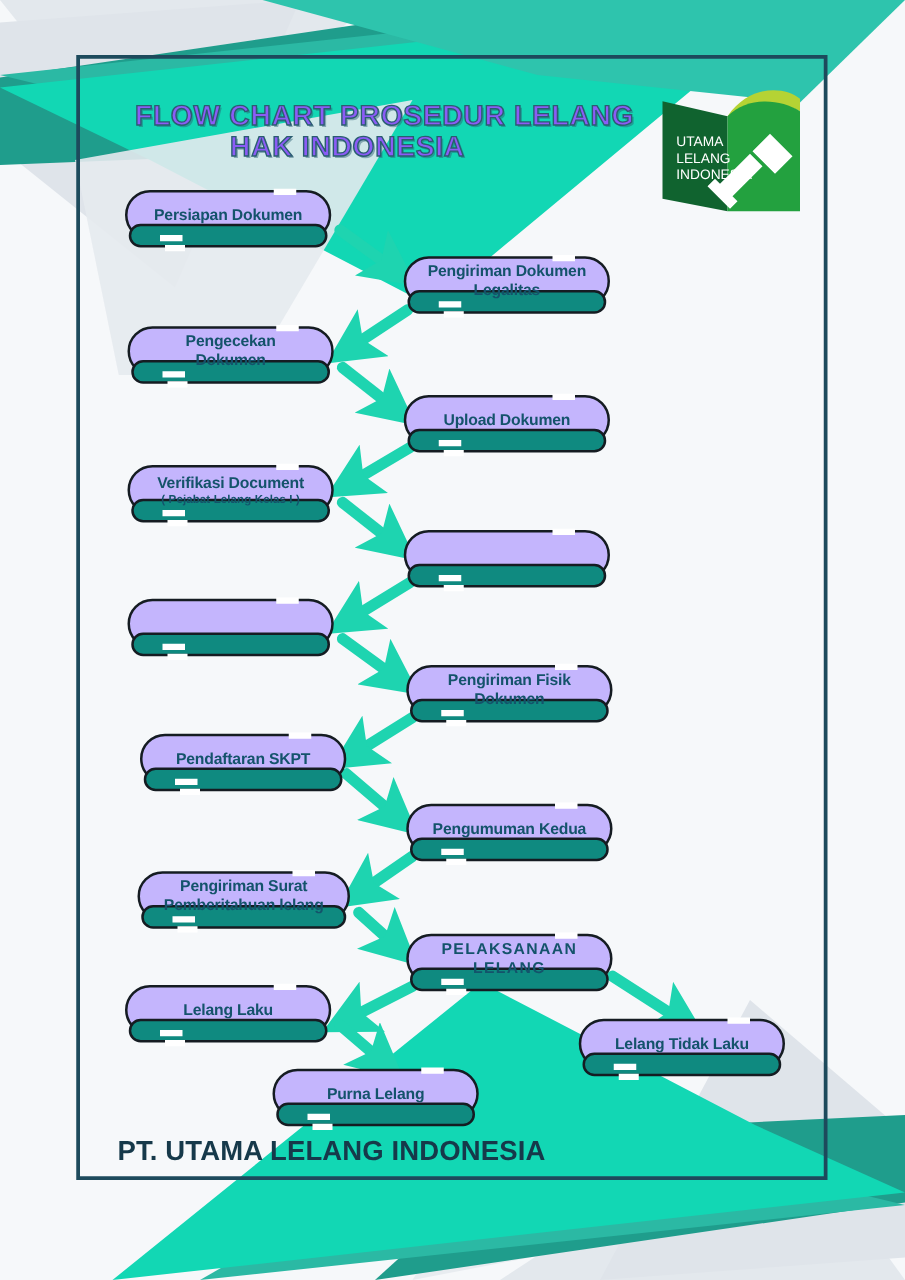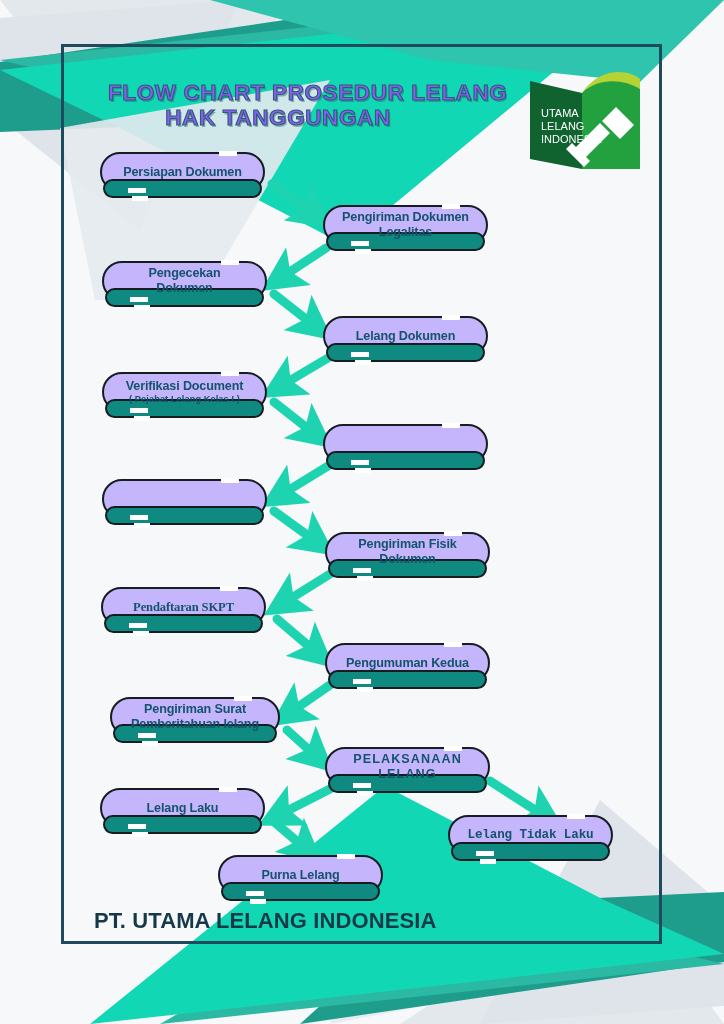--- a/index.html
+++ b/index.html
@@ -167,21 +167,21 @@
     <polygon points="724,962 300,1024 430,906 724,892" fill="#1f9d8c"></polygon>
     <polygon points="724,964 160,1024 400,886" fill="#2bb9a4"></polygon>
     <polygon points="724,954 90,1024 385,786 604,900" fill="#12d7b4"></polygon>
     <polygon points="510,1024 0,1024 84,946 290,966" fill="#2ec4ad" opacity="0"></polygon>
   </svg>
 
   <div id="frame"></div>
 
   <div id="title">
     <span class="tline l1">FLOW CHART PROSEDUR LELANG</span>
-    <span class="tline l2">HAK TANGGUNGAN</span>
+    <span class="tline l2">HAK INDONESIA</span>
   </div>
 
   <svg id="logo" viewBox="0 0 122 112">
     <path d="M58 30 C 76 4, 104 6, 116 16 L116 26 C102 18, 78 18, 62 40 Z" fill="#b5d334"></path>
     <path d="M6 18 L58 30 L58 106 L6 96 Z" fill="#10632f"></path>
     <path d="M58 30 C 74 14, 100 16, 116 26 L116 106 L58 106 Z" fill="#23a13f"></path>
     <path d="M92 44 L110 62 L96 76 L78 58 Z M76 60 L86 70 L62 94 L52 84 Z M48 80 L66 98 L60 104 L42 86 Z" fill="#ffffff"></path>
     <text x="17" y="54" fill="#ffffff" font-family="Liberation Sans, sans-serif" font-size="11">UTAMA</text>
     <text x="17" y="67" fill="#ffffff" font-family="Liberation Sans, sans-serif" font-size="11">LELANG</text>
     <text x="17" y="80" fill="#ffffff" font-family="Liberation Sans, sans-serif" font-size="11">INDONESIA</text>
@@ -228,21 +228,21 @@
       </div>
       <div class="node" style="left: 102px; top: 261px; width: 165px; height: 40px;">
         <div class="shadowbar"></div>
         <div class="lbl">Pengecekan<br>Dokumen</div>
         <div class="gap-tr"></div>
         <div class="gap-bl"></div>
         <div class="gap-sb"></div>
       </div>
       <div class="node" style="left: 323px; top: 316px; width: 165px; height: 40px;">
         <div class="shadowbar"></div>
-        <div class="lbl">Lelang Dokumen</div>
+        <div class="lbl">Upload Dokumen</div>
         <div class="gap-tr"></div>
         <div class="gap-bl"></div>
         <div class="gap-sb"></div>
       </div>
       <div class="node" style="left: 102px; top: 372px; width: 165px; height: 40px; align-items: center;">
         <div class="shadowbar"></div>
         <div class="lbl">Verifikasi Document<span class="sub">( Pejabat Lelang Kelas I )</span></div>
         <div class="gap-tr"></div>
         <div class="gap-bl"></div>
         <div class="gap-sb"></div>
@@ -259,21 +259,21 @@
         <div class="gap-bl"></div>
         <div class="gap-sb"></div>
       </div>
       <div class="node" style="left: 325px; top: 532px; width: 165px; height: 40px;">
         <div class="shadowbar"></div>
         <div class="lbl">Pengiriman Fisik<br>Dokumen</div>
         <div class="gap-tr"></div>
         <div class="gap-bl"></div>
         <div class="gap-sb"></div>
       </div>
-      <div class="node" style="left: 101px; top: 587px; width: 165px; height: 40px; font-family: Liberation Serif, serif;">
+      <div class="node" style="left: 112px; top: 587px; width: 165px; height: 40px;">
         <div class="shadowbar"></div>
         <div class="lbl">Pendaftaran SKPT</div>
         <div class="gap-tr"></div>
         <div class="gap-bl"></div>
         <div class="gap-sb"></div>
       </div>
       <div class="node" style="left: 325px; top: 643px; width: 165px; height: 40px; text-align: center;">
         <div class="shadowbar"></div>
         <div class="lbl">Pengumuman Kedua</div>
         <div class="gap-tr"></div>
@@ -294,21 +294,21 @@
         <div class="gap-bl"></div>
         <div class="gap-sb"></div>
       </div>
       <div class="node" style="left: 100px; top: 788px; width: 165px; height: 40px;">
         <div class="shadowbar"></div>
         <div class="lbl">Lelang Laku</div>
         <div class="gap-tr"></div>
         <div class="gap-bl"></div>
         <div class="gap-sb"></div>
       </div>
-      <div class="node" style="left: 448px; top: 815px; width: 165px; height: 40px; font-family: Liberation Mono, monospace;">
+      <div class="node" style="left: 463px; top: 815px; width: 165px; height: 40px;">
         <div class="shadowbar"></div>
         <div class="lbl">Lelang Tidak Laku</div>
         <div class="gap-tr"></div>
         <div class="gap-bl"></div>
         <div class="gap-sb"></div>
       </div>
       <div class="node" style="left: 218px; top: 855px; width: 165px; height: 40px;">
         <div class="shadowbar"></div>
         <div class="lbl">Purna Lelang</div>
         <div class="gap-tr"></div>

